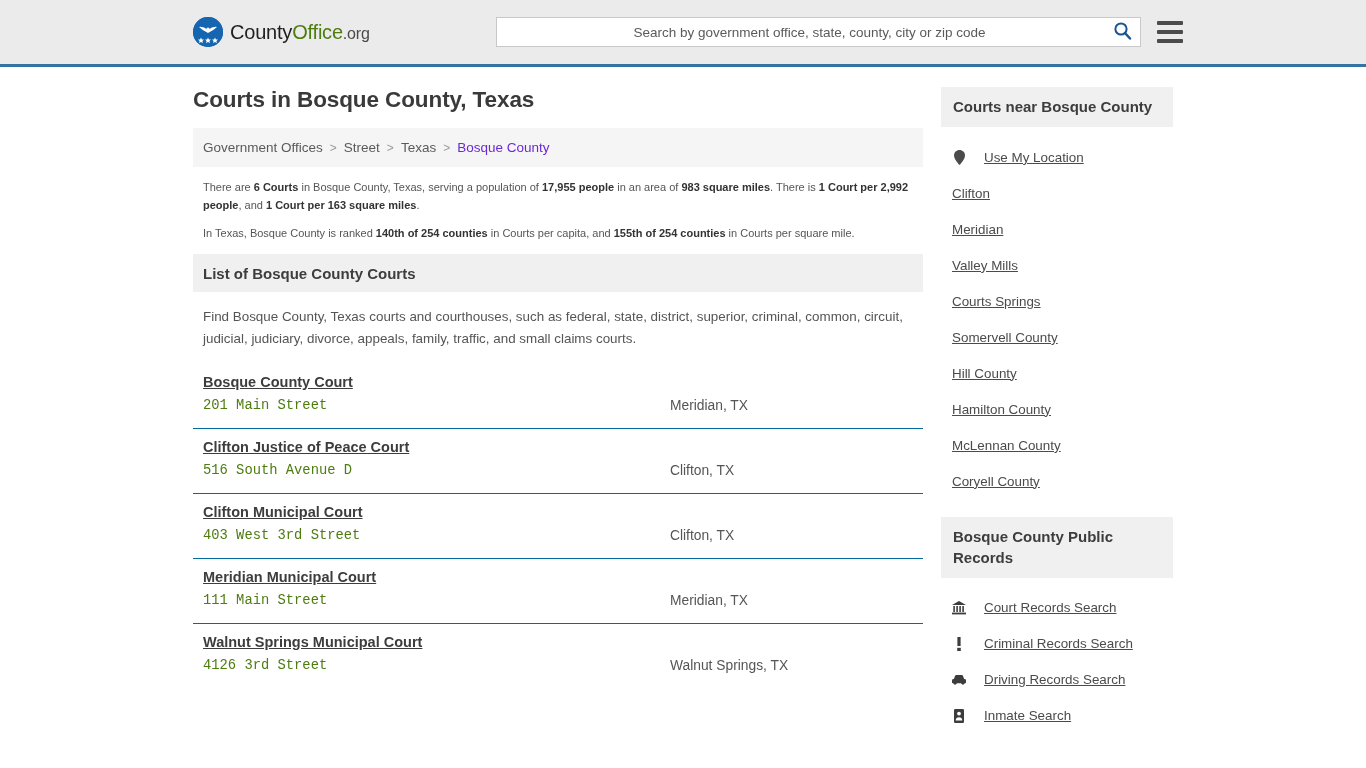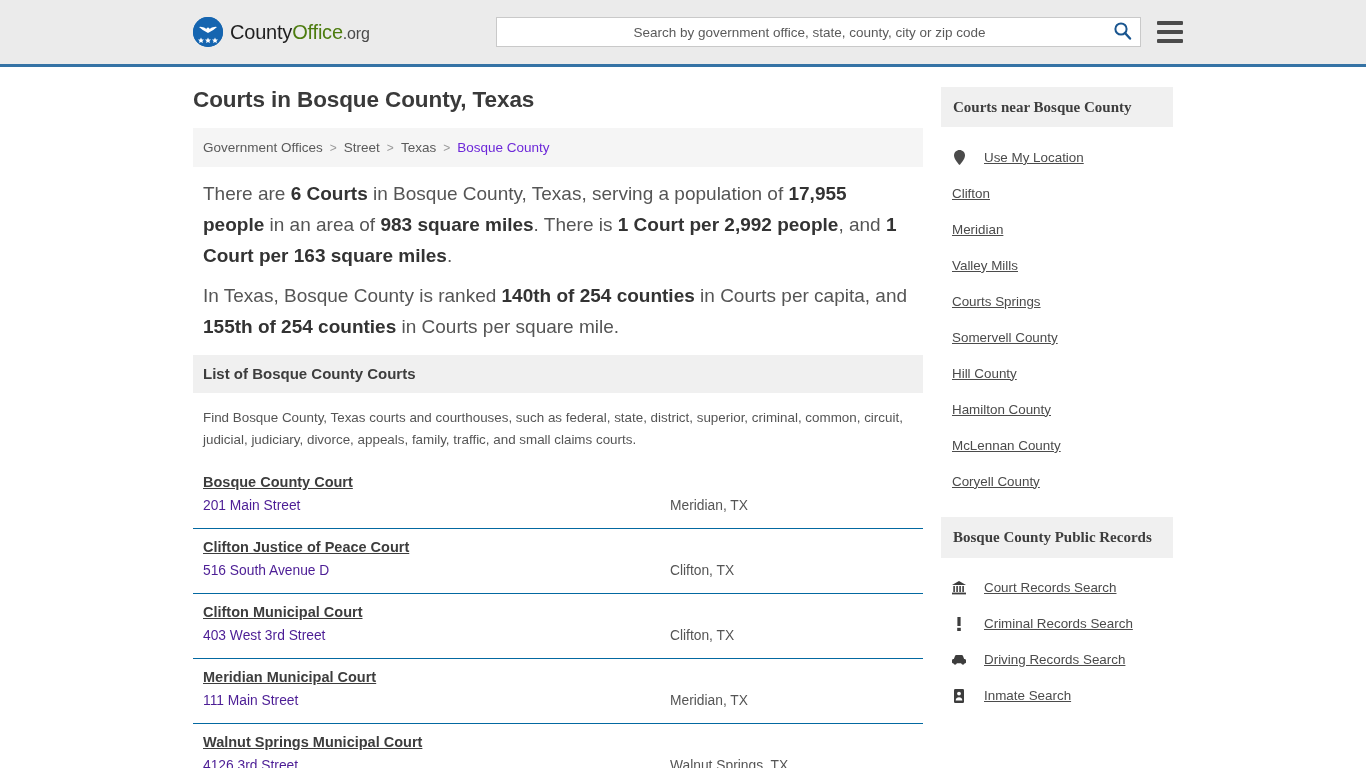--- a/index.html
+++ b/index.html
@@ -120,21 +120,21 @@
     font-size: 13.5px;
     gap: 7px;
   }
   .breadcrumb a { color: #5a5a5a; text-decoration: none; }
   .breadcrumb .sep { color: #9a9a9a; font-size: 12px; }
   .breadcrumb .current { color: #6d28d9; }
 
   .stats { padding: 12px 10px 0 10px; }
   .stats p {
     margin: 0 0 10px 0;
-    font-size: 19px;
+    font-size: 11px;
     line-height: 1.62;
     color: #555;
   }
   .stats b { color: #333; font-weight: bold; }
 
   .section-head {
     background: #f0f0f0;
     height: 38px;
     display: flex;
     align-items: center;
@@ -169,35 +169,35 @@
     font-weight: bold;
     color: #3d3d3d;
     text-decoration: underline;
     display: inline-block;
     margin-bottom: 8px;
     cursor: pointer;
   }
   .court-addr-line { display: flex; }
   .court-addr {
     font-size: 13.8px;
-    color: #4c1d95;
+    color: #4d7c0f;
     width: 467px;
     flex: 0 0 467px;
+    font-family: Liberation Mono, monospace;
   }
   .court-city { font-size: 13.8px; color: #555; }
 
   
   .panel { margin-bottom: 18px; }
   .panel-head {
     background: #f0f0f0;
     padding: 10px 12px;
     min-height: 38px;
     display: flex;
     align-items: flex-start;
-    font-family: Liberation Serif, serif;
   }
   .panel-head h3 {
     margin: 0;
     font-size: 15px;
     font-weight: bold;
     color: #3d3d3d;
     line-height: 1.35;
   }
   .panel-body { padding: 12px 2px 0 2px; }
   .side-link-row {

